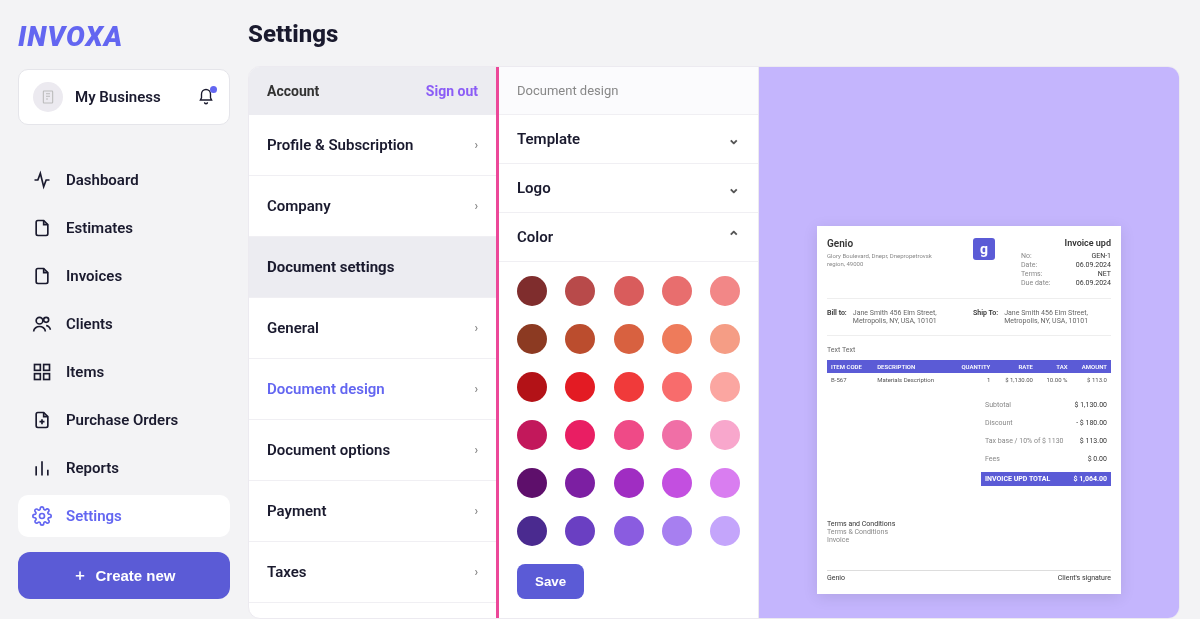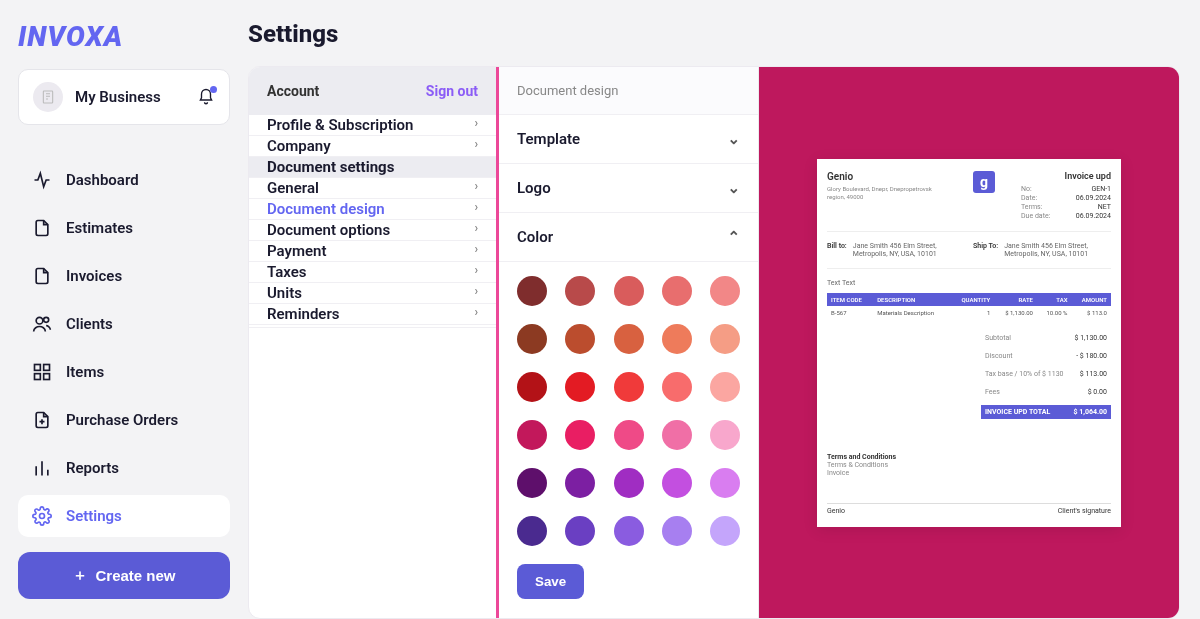--- a/index.html
+++ b/index.html
@@ -89,22 +89,22 @@
     overflow-y:auto;
   }
   .settings-header {
     background:#ececf1;
     padding:16px 18px;
     display:flex; justify-content:space-between; align-items:center;
     font-weight:700; color:#333;
   }
   .signout { color:#8b5cf6; font-weight:700; font-size:14px; cursor:pointer; }
   .settings-item {
-    padding:1px 18px;
-    display:flex; justify-content:space-between; 
+    padding:21px 18px;
+    display:flex; justify-content:space-between; align-items:center;
     border-bottom:1px solid #f0eff3; font-weight:600; cursor:pointer;
     font-size:15px;
   }
   .settings-item.section {
     background:#ececf1; font-weight:700; cursor:default;
   }
   .settings-item.active { color:#6366f1; }
   .chev { color:#888; font-size:12px; }
 
   
@@ -131,21 +131,21 @@
     width:30px; height:30px; border-radius:50%; cursor:pointer;
   }
   .save-btn {
     margin:14px 18px 18px;
     background:#5b5bd6; color:#fff; border:none; border-radius:8px;
     padding:10px 18px; font-weight:600; cursor:pointer;
     align-self:flex-start;
   }
 
   
-  .preview-col { flex:1; padding:24px; display:flex; justify-content:center; align-items:center; background:#be185d; overflow:auto; }
+  .preview-col { flex:1; padding:24px; display:flex; justify-content:center; align-items:flex-end; background:#c4b5fd; overflow:auto; }
   .doc {
     width:304px; background:#fff; box-shadow:0 3px 14px rgba(0,0,0,.1);
     font-size:7px; color:#333; padding:12px 10px;
     display:flex; flex-direction:column; gap:6px;
   }
   .doc-top { display:flex; justify-content:space-between; }
   .doc-company { max-width:120px; }
   .doc-cname { font-size:10px; font-weight:600; margin-bottom:3px; }
   .doc-addr { color:#888; font-size:6px; line-height:1.4; }
   .doc-logo { width:22px; height:22px; background:#5b5bd6; color:#fff; display:flex; align-items:center; justify-content:center; font-weight:700; border-radius:3px; font-size:14px; }
@@ -465,21 +465,21 @@
           <div class="tot-row">
               <span class="muted">Fees</span>
               <span>$ 0.00</span>
             </div>
           <div class="tot-row grand">
               <span>INVOICE UPD TOTAL</span>
               <span>$ 1,064.00</span>
             </div>
         </div>
         <div class="terms-block">
-          <div style="font-weight:700">Terms and Conditions</div>
+          <div style="font-weight:400">Terms and Conditions</div>
           <div class="muted">Terms &amp; Conditions</div>
           <div class="muted">Invoice</div>
         </div>
         <div class="sig-row">
           <span>Genio</span>
           <span>Client's signature</span>
         </div>
       </div>
     </div>
 

